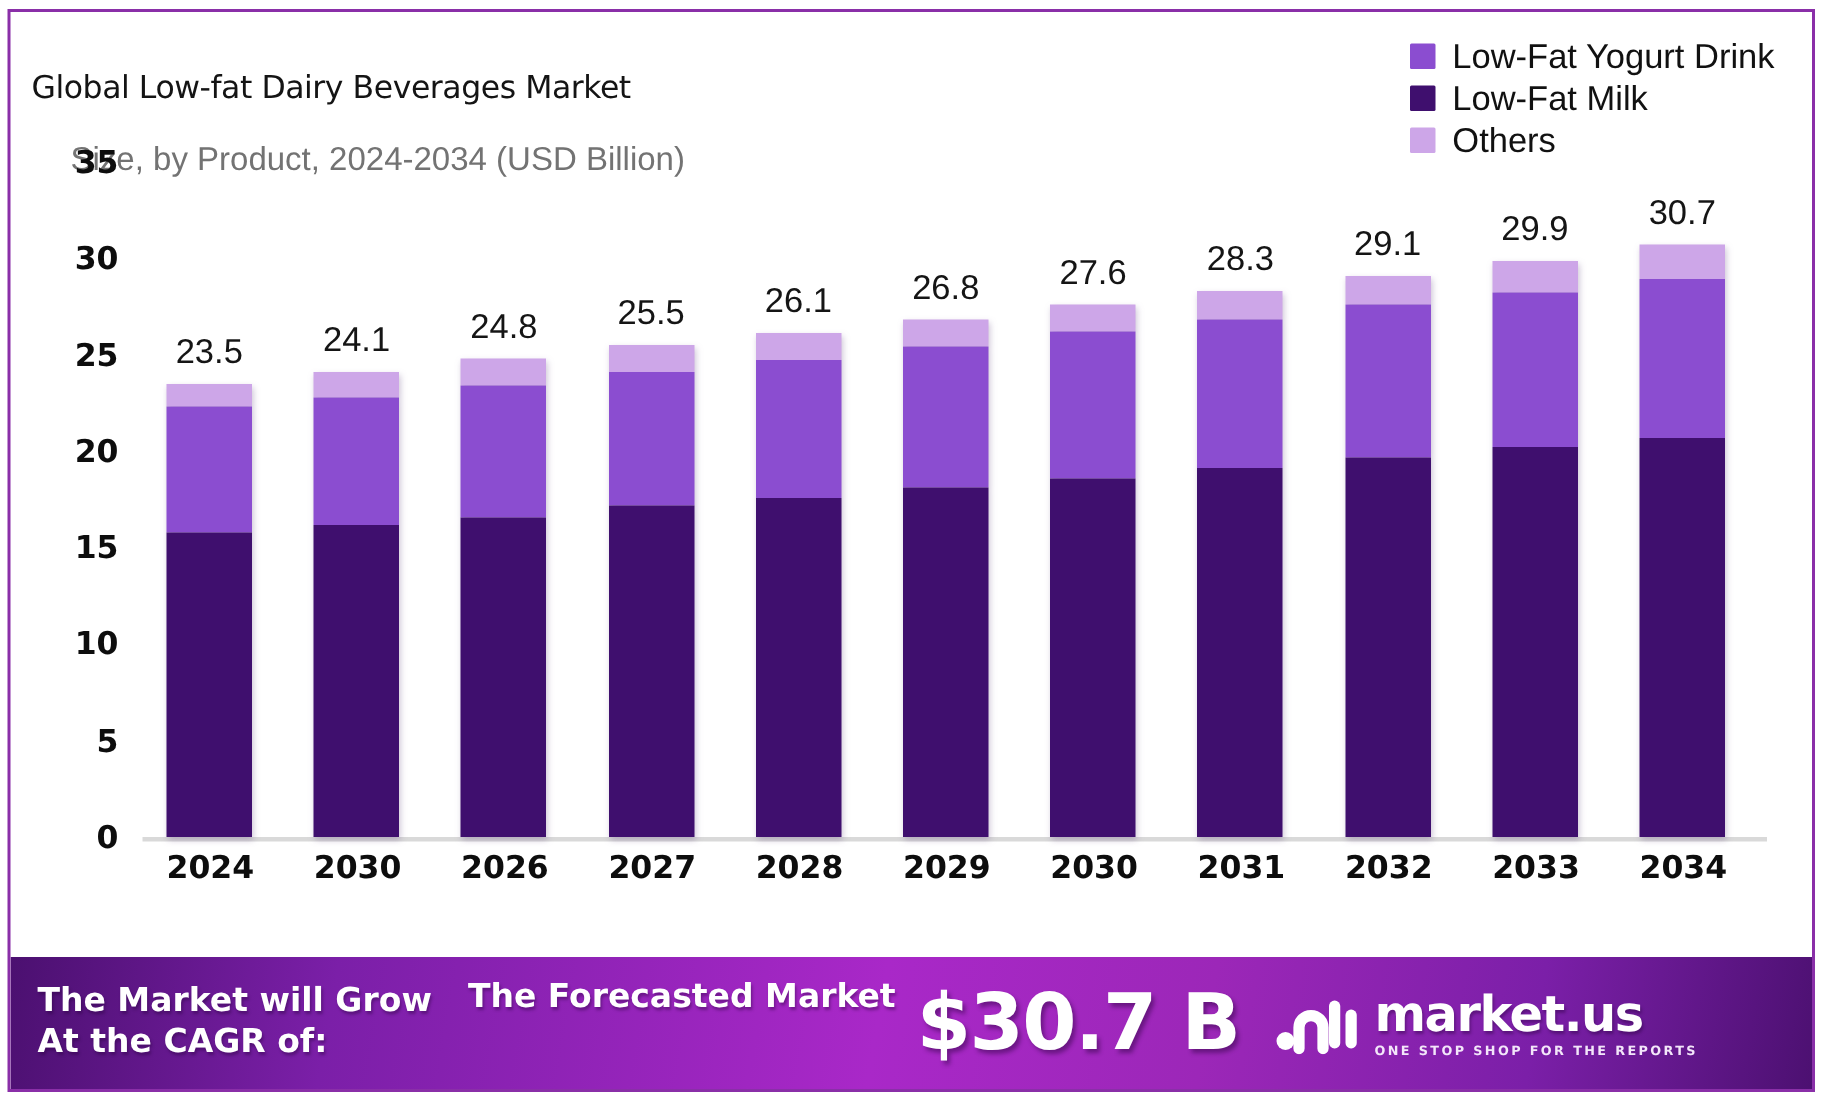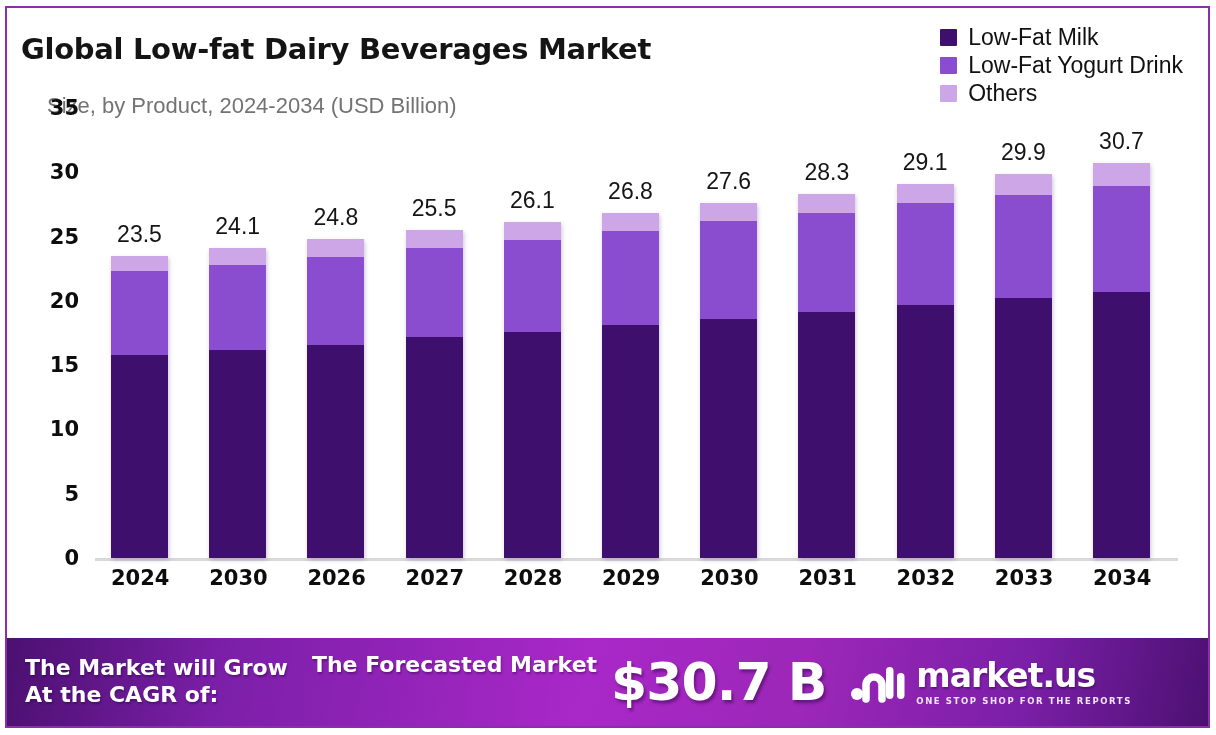--- a/index.html
+++ b/index.html
@@ -15,23 +15,23 @@
   }
   .frame{
     position:absolute;left:5px;top:6px;width:1205px;height:722px;
     border:2px solid #8a2fa8;
     box-sizing:border-box;
     background:#ffffff;
     overflow:hidden;
   }
   
   .title{
-    position:absolute;left:14px;top:24px;
-    font-family:"DejaVu Sans",sans-serif;
-    font-weight:bold;font-size:29px;color:#141414;
+    position:absolute;left:14px;top:38px;
+    font-family:"DejaVu Sans",sans-serif;
+    font-weight:normal;font-size:21px;color:#141414;
     letter-spacing:-0.3px;white-space:nowrap;
   }
   .subtitle{
     position:absolute;left:40px;top:85px;
     font-family:"Liberation Sans",sans-serif;
     font-weight:normal;font-size:22px;color:#737373;
     white-space:nowrap;
   }
   
   .legend{
@@ -116,26 +116,26 @@
 <body>
 
 <div id="root">
   <div class="frame">
 
     <div class="title">Global Low-fat Dairy Beverages Market</div>
     <div class="subtitle">Size, by Product, 2024-2034 (USD Billion)</div>
 
     <div class="legend" id="legend">
         <div class="legend-row">
+          <span class="legend-swatch" style="background: rgb(139, 77, 208);"></span>
+          <span class="legend-label">Low-Fat Yogurt Drink</span>
+        </div>
+        <div class="legend-row">
           <span class="legend-swatch" style="background: rgb(63, 15, 110);"></span>
           <span class="legend-label">Low-Fat Milk</span>
-        </div>
-        <div class="legend-row">
-          <span class="legend-swatch" style="background: rgb(139, 77, 208);"></span>
-          <span class="legend-label">Low-Fat Yogurt Drink</span>
         </div>
         <div class="legend-row">
           <span class="legend-swatch" style="background: rgb(205, 166, 232);"></span>
           <span class="legend-label">Others</span>
         </div>
       </div>
 
     <div class="plot">
       <div class="axisline"></div>
       <div id="yticks">

